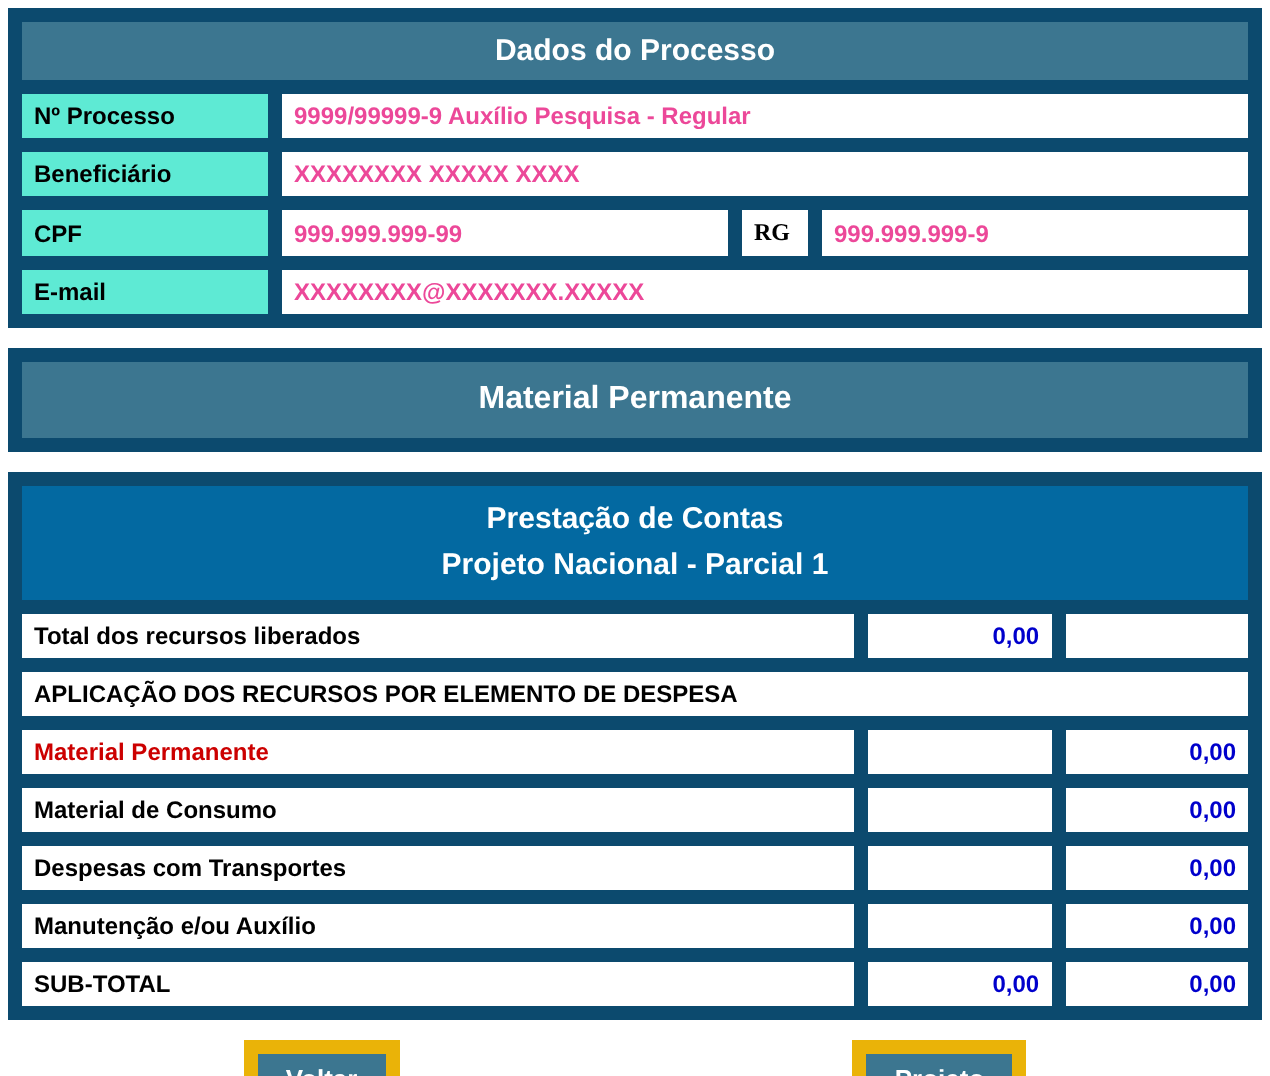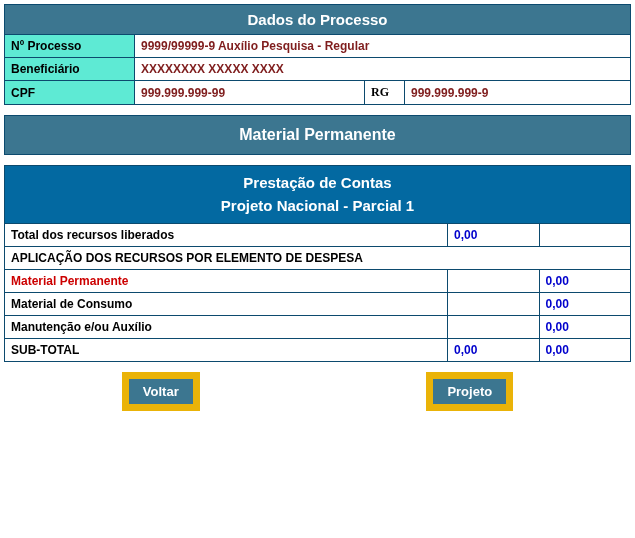--- a/index.html
+++ b/index.html
@@ -10,21 +10,21 @@
     font-size: 12px;
     background: #fff;
     width: 635px;
   }
   table {
     width: 100%;
     border-collapse: collapse;
     margin-bottom: 10px;
   }
   td, th {
-    border: 1px solid #0c4a6e;
+    border: 7px solid #0c4a6e;
     padding: 4px 6px;
     text-align: left;
     vertical-align: middle;
     height: 22px;
   }
   .header-band {
     background: #3c7690;
     color: #fff;
     font-weight: bold;
     text-align: center;
@@ -34,41 +34,42 @@
   .header-band.tall {
     padding: 10px;
     font-size: 16px;
   }
   .label-cell {
     font-weight: bold;
     background: #5eead4;
     width: 130px;
   }
   .value-link {
-    color: #7f1d1d;
+    color: #ec4899;
     font-weight: bold;
   }
   .rg-label { font-weight: bold; width:40px;font-family:Liberation Serif, serif;}
   .accounts-header {
     background: #0369a1;
     color: #fff;
     font-weight: bold;
     text-align: center;
     font-size: 15px;
     line-height: 1.5;
     padding: 6px;
   }
   .col-r1, .col-r2 {
     width: 35px;
     text-align: center;
     font-weight: bold;
   }
   .num {
     color: #0000cc;
     font-weight: bold;
+    text-align: right;
   }
   .red-row {
     color: #cc0000;
     font-weight: bold;
   }
   .bold { font-weight: bold; }
   .section-row td { font-weight: bold; }
   .btn-row {
     text-align: center;
     margin-top: 10px;
@@ -101,20 +102,24 @@
   <tr>
     <td class="label-cell">Beneficiário</td>
     <td colspan="3" class="value-link">XXXXXXXX XXXXX XXXX</td>
   </tr>
   <tr>
     <td class="label-cell">CPF</td>
     <td class="value-link" style="width:230px">999.999.999-99</td>
     <td class="rg-label">RG</td>
     <td class="value-link">999.999.999-9</td>
   </tr>
+  <tr>
+    <td class="label-cell">E-mail</td>
+    <td colspan="3" class="value-link">XXXXXXXX@XXXXXXX.XXXXX</td>
+  </tr>
 </tbody>
   </table>
 
 <table>
   <tbody>
       <tr>
     <td class="header-band tall">Material Permanente</td>
   </tr>
 </tbody>
   </table>
@@ -139,20 +144,25 @@
     <td class="red-row">Material Permanente</td>
     <td></td>
     <td class="num">0,00</td>
   </tr>
   <tr>
     <td class="bold">Material de Consumo</td>
     <td></td>
     <td class="num">0,00</td>
   </tr>
   <tr>
+    <td class="bold">Despesas com Transportes</td>
+    <td></td>
+    <td class="num">0,00</td>
+  </tr>
+  <tr>
     <td class="bold">Manutenção e/ou Auxílio</td>
     <td></td>
     <td class="num">0,00</td>
   </tr>
   <tr>
     <td class="bold">SUB-TOTAL</td>
     <td class="num">0,00</td>
     <td class="num">0,00</td>
   </tr>
 </tbody>

